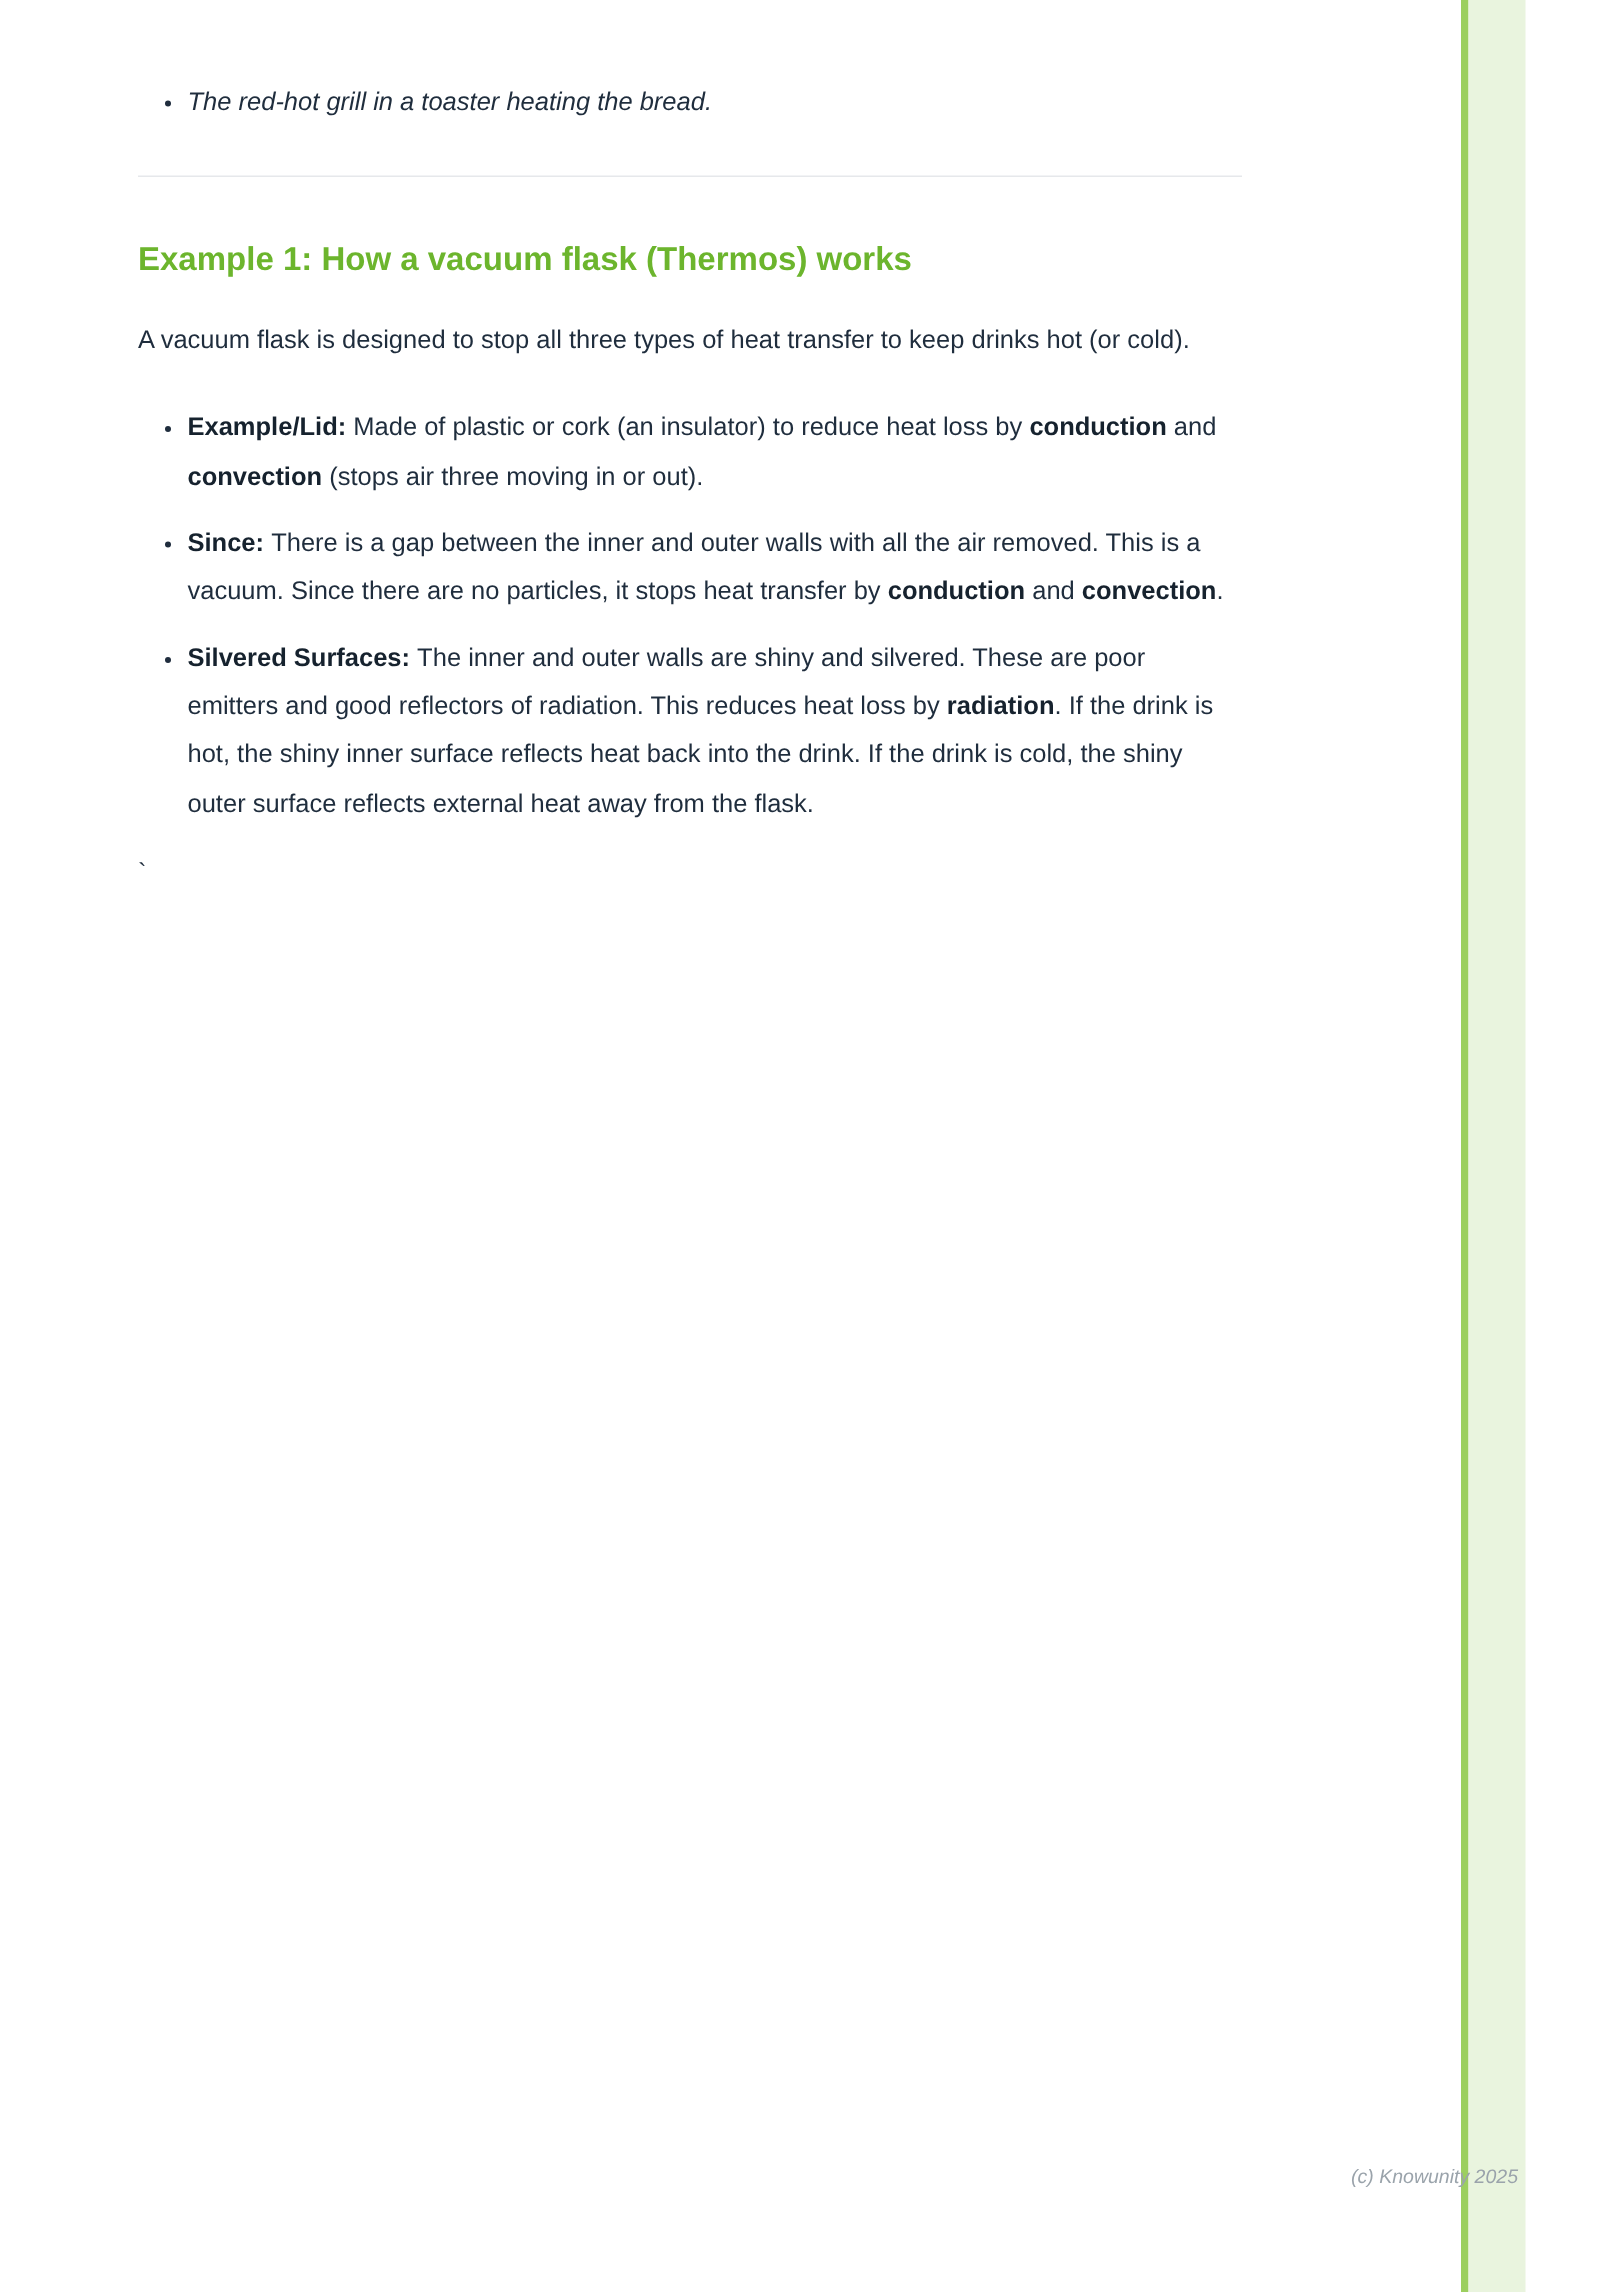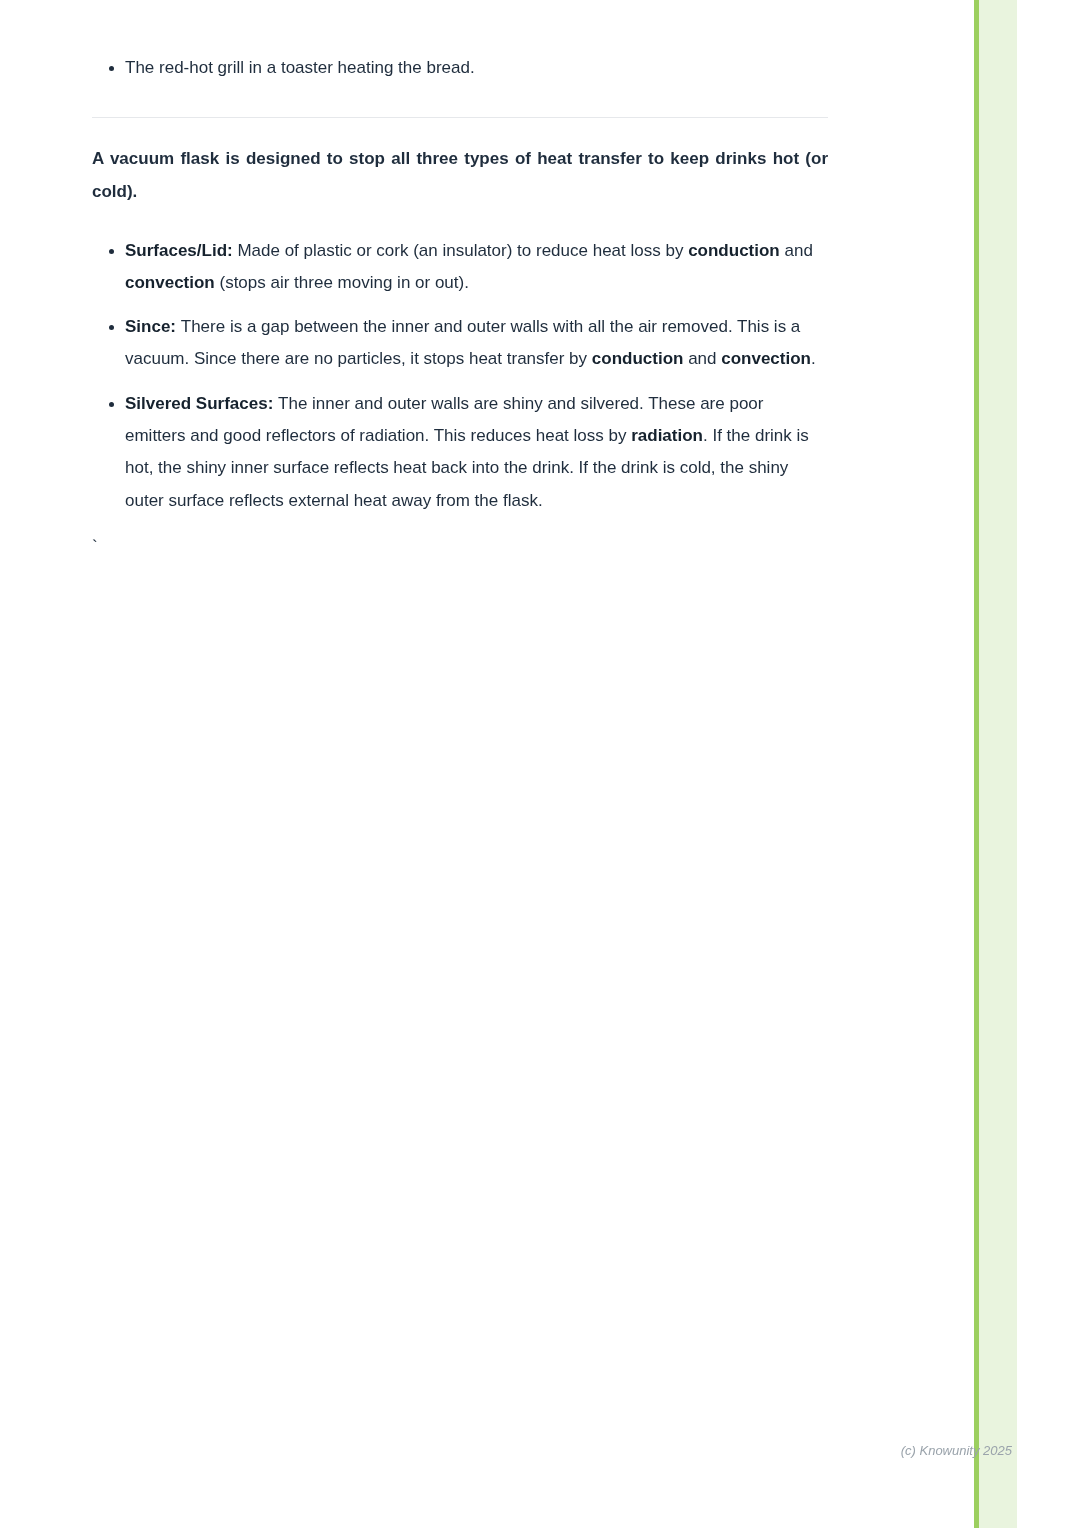--- a/index.html
+++ b/index.html
@@ -66,20 +66,21 @@
     color: #1f2d3d;
     font-size: 15px;
   }
 
   ul.top-bullets {
     padding-top: 52px;
   }
 
   ul.top-bullets li {
     margin-bottom: 16px;
+    font-style: italic;
   }
 
   hr.divider {
     border: none;
     border-top: 1px solid #e6e8eb;
     margin-top: 33px;
     width: 100%;
   }
 
   h1.section-heading {
@@ -93,21 +94,20 @@
   h2.example-heading {
     margin-top: 42px;
     font-size: 22px;
     font-weight: 700;
     color: #6cb52d;
   }
 
   p.intro {
     margin-top: 24px;
     text-align: justify;
-    font-weight: bold;
   }
 
   ul.flask-list {
     margin-top: 26px;
   }
 
   ul.flask-list strong {
     font-weight: 700;
     color: #16222e;
   }
@@ -141,25 +141,26 @@
 
     <ul class="bullets top-bullets body-text">
       <li>
         <span>The red-hot grill in a toaster heating the bread.</span>
       </li>
     </ul>
 
     <hr class="divider">
 
 
+    <h2 class="example-heading">Example 1: How a vacuum flask (Thermos) works</h2>
 
     <p class="intro body-text">A vacuum flask is designed to stop all three types of heat transfer to keep drinks hot (or cold).</p>
 
     <ul class="bullets flask-list">
-        <li><strong>Surfaces/Lid: </strong><span>Made of plastic or cork (an insulator) to reduce heat loss by </span><strong>conduction</strong><span> and </span><strong>convection</strong><span> (stops air three moving in or out).</span></li>
+        <li><strong>Example/Lid: </strong><span>Made of plastic or cork (an insulator) to reduce heat loss by </span><strong>conduction</strong><span> and </span><strong>convection</strong><span> (stops air three moving in or out).</span></li>
         <li><strong>Since: </strong><span>There is a gap between the inner and outer walls with all the air removed. This is a vacuum. Since there are no particles, it stops heat transfer by </span><strong>conduction</strong><span> and </span><strong>convection</strong><span>.</span></li>
         <li><strong>Silvered Surfaces: </strong><span>The inner and outer walls are shiny and silvered. These are poor emitters and good reflectors of radiation. This reduces heat loss by </span><strong>radiation</strong><span>. If the drink is hot, the shiny inner surface reflects heat back into the drink. If the drink is cold, the shiny outer surface reflects external heat away from the flask.</span></li>
       </ul>
 
     <div class="stray-char">`</div>
 
   </div>
 
   <div class="footer-credit">(c) Knowunity 2025</div>
 

